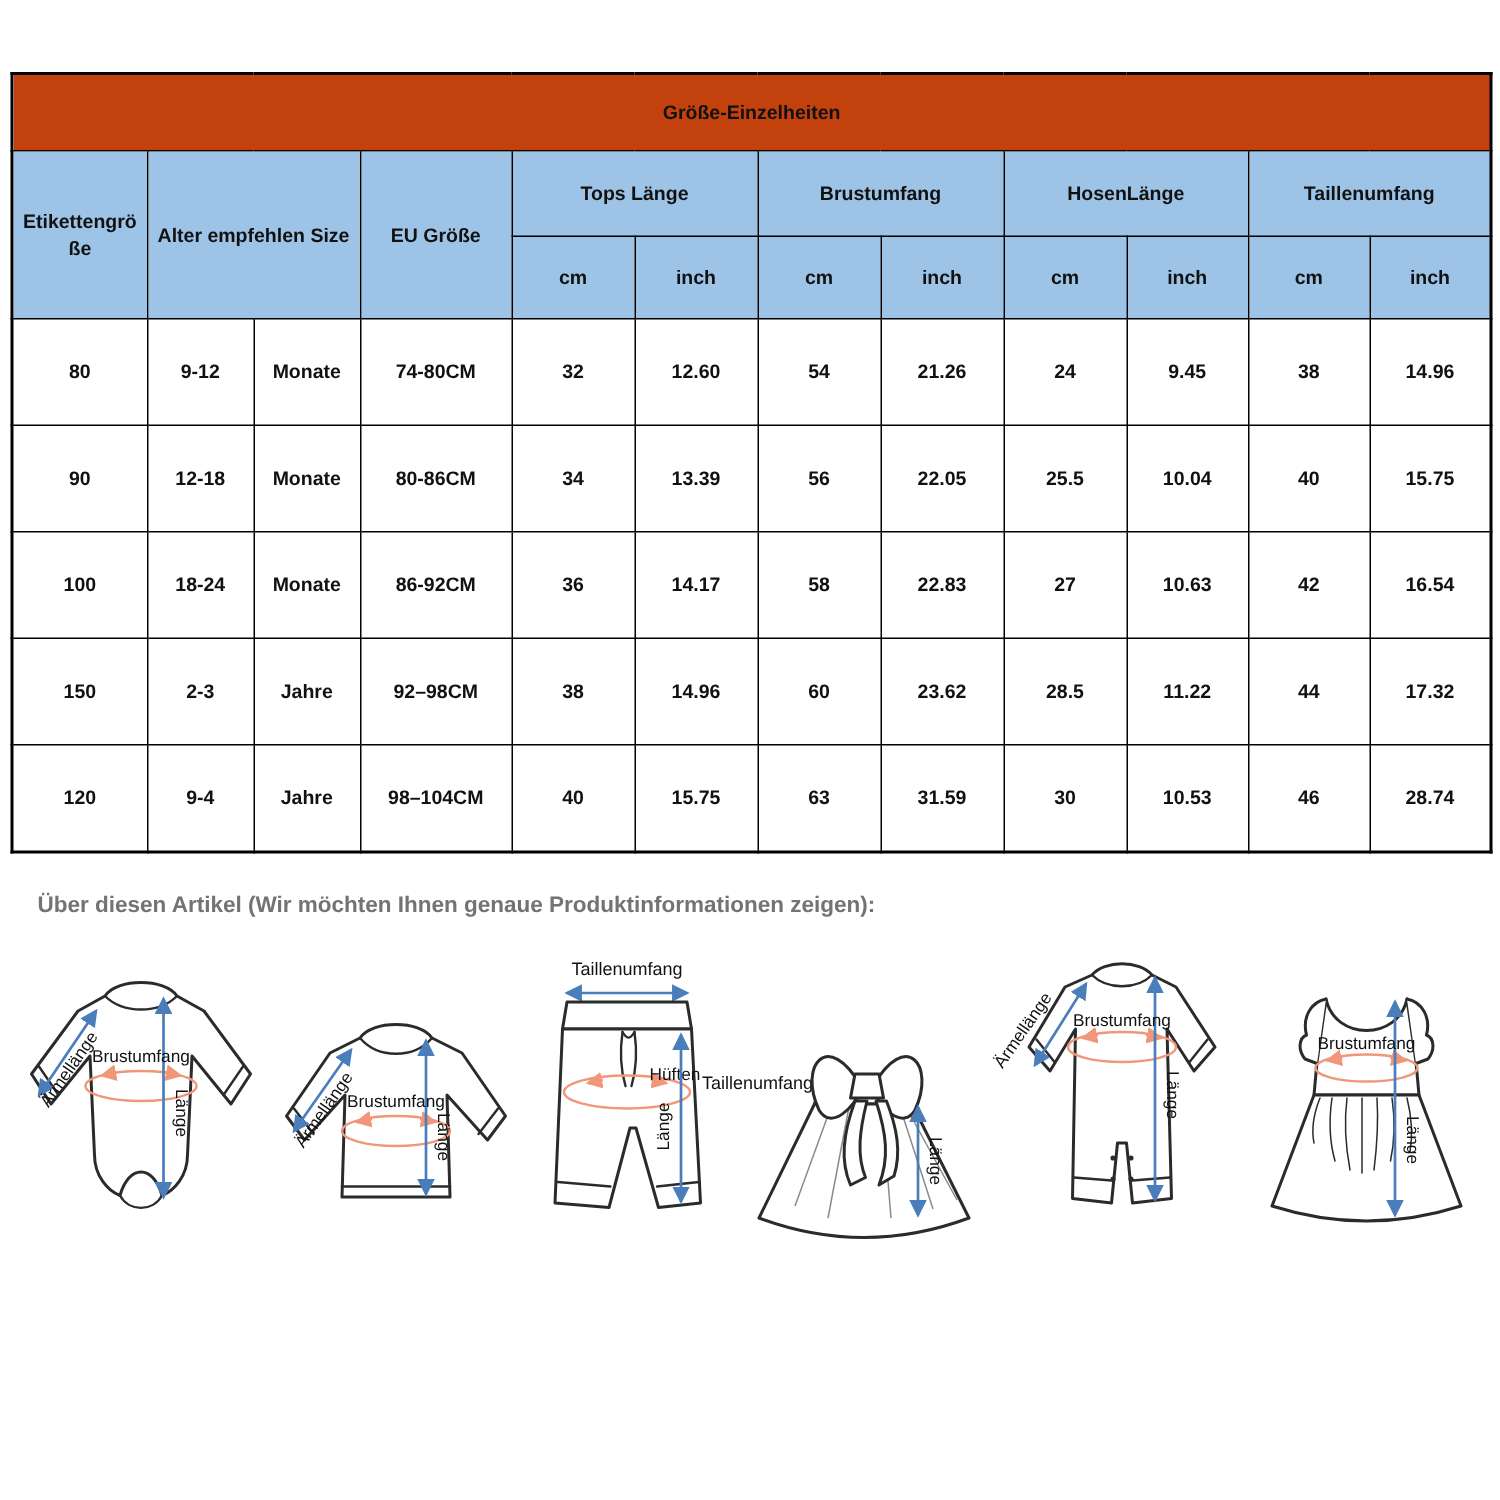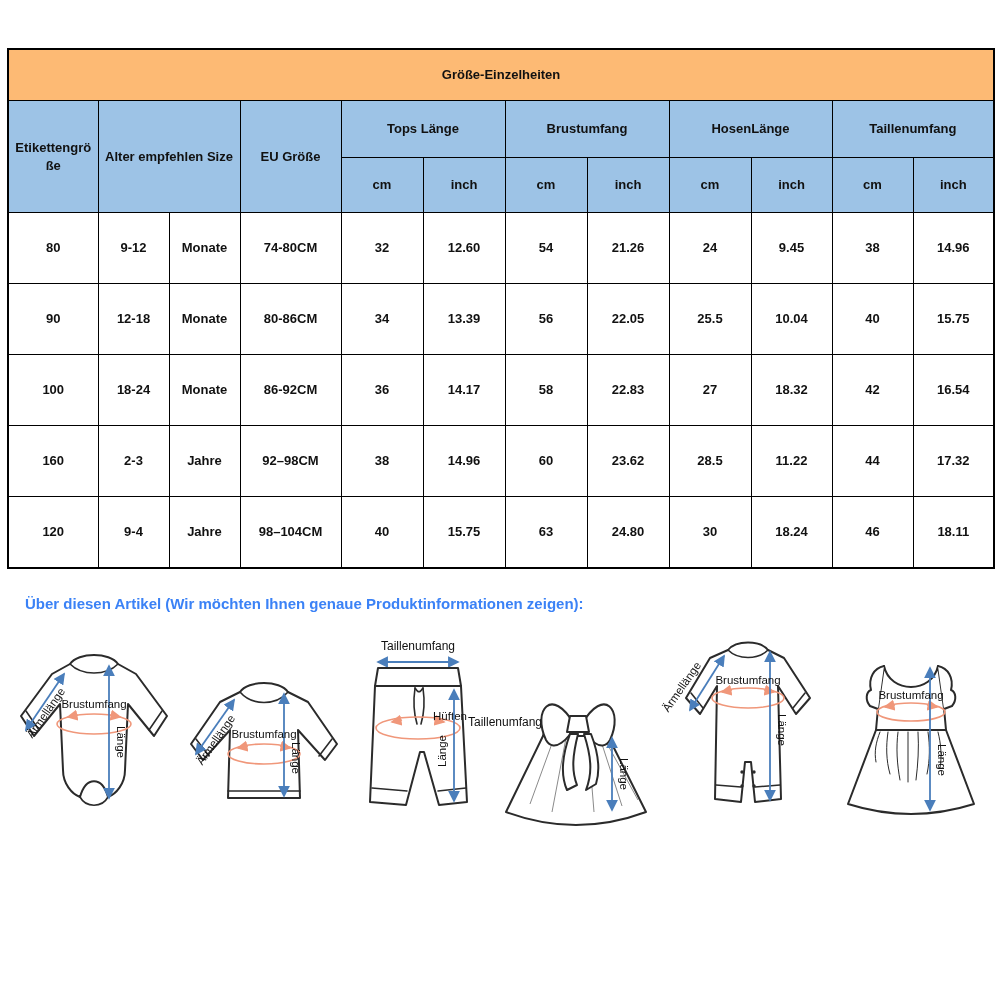--- a/index.html
+++ b/index.html
@@ -11,30 +11,30 @@
     border-collapse:collapse; table-layout:fixed;
     width:986px; margin:0 auto 0 7px;
     border:2px solid #000;
   }
   table.size-table td {
     border:1.5px solid #000;
     text-align:center; vertical-align:middle;
     font-weight:bold; font-size:13px; line-height:1.35;
     padding:2px 3px; overflow:hidden; word-wrap:break-word;
   }
-  tr.title-row td { height:46px; background:#fdba74; }
+  tr.title-row td { height:46px; background:#c2410c; }
   tr.h1 td, tr.h2 td { background:#9DC3E6; }
   tr.h1 td { height:52px; }
   tr.h2 td { height:50px; }
   tr.data td { height:66px; background:#fff; }
 
   
   .notes { margin:24px 25px 0 25px; }
   .notes p { font-size:15px; font-weight:bold; line-height:1.45; margin:0 0 17px 0; }
-  .notes p.orange { color:#3b82f6; margin-bottom:19px; }
+  .notes p.orange { color:#737373; margin-bottom:19px; }
 
   
   .diagrams {
     display:flex; justify-content:space-between; align-items:flex-start;
     padding:0 10px; margin-top:12px;
   }
   .diagrams svg { overflow:visible; display:block; }
   .diagrams text { font-family:"Liberation Sans", sans-serif; font-size:11.5px; fill:#111; }
   .outline { fill:#fff; stroke:#2b2b2b; stroke-width:2; stroke-linejoin:round; stroke-linecap:round; }
   .detail  { fill:none; stroke:#2b2b2b; stroke-width:1.6; stroke-linecap:round; }
@@ -134,51 +134,51 @@
     <tr class="data">
       <td>100</td>
       <td>18-24</td>
       <td>Monate</td>
       <td>86-92CM</td>
       <td>36</td>
       <td>14.17</td>
       <td>58</td>
       <td>22.83</td>
       <td>27</td>
-      <td>18.32</td>
+      <td>10.63</td>
       <td>42</td>
       <td>16.54</td>
     </tr>
     <tr class="data">
-      <td>160</td>
+      <td>150</td>
       <td>2-3</td>
       <td>Jahre</td>
       <td>92–98CM</td>
       <td>38</td>
       <td>14.96</td>
       <td>60</td>
       <td>23.62</td>
       <td>28.5</td>
       <td>11.22</td>
       <td>44</td>
       <td>17.32</td>
     </tr>
     <tr class="data">
       <td>120</td>
       <td>9-4</td>
       <td>Jahre</td>
       <td>98–104CM</td>
       <td>40</td>
       <td>15.75</td>
       <td>63</td>
-      <td>24.80</td>
+      <td>31.59</td>
       <td>30</td>
-      <td>18.24</td>
+      <td>10.53</td>
       <td>46</td>
-      <td>18.11</td>
+      <td>28.74</td>
     </tr>
   </tbody>
     </table>
 
   <div class="notes">
     <p class="orange">Über diesen Artikel (Wir möchten Ihnen genaue Produktinformationen zeigen):</p>
   </div>
 
   <div class="diagrams">
 

